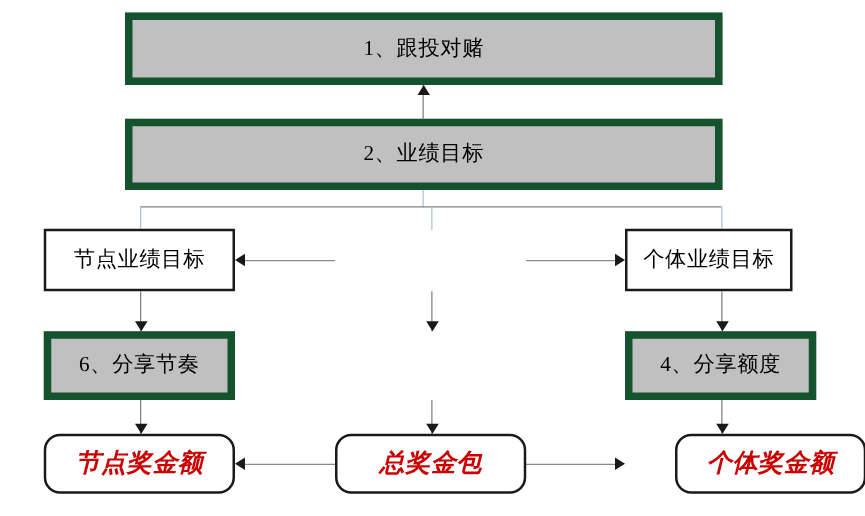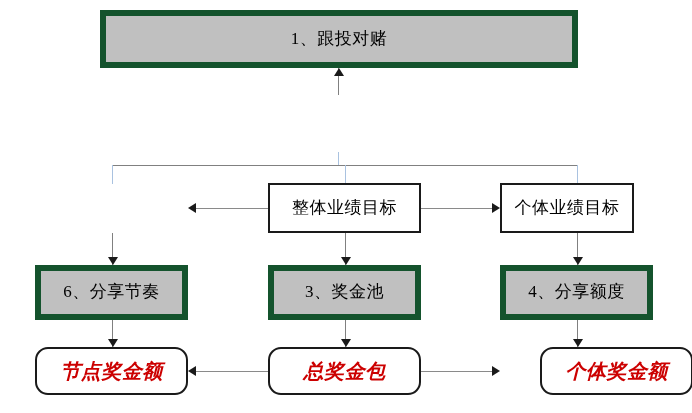--- a/index.html
+++ b/index.html
@@ -144,29 +144,29 @@
   <div class="arrow-down" style="left:573px; top:339px;"></div>
 
   <div class="hline thin-gray" style="left:190px; top:371px; width:78px;"></div>
   <div class="arrow-left" style="left:188px; top:366px;"></div>
 
   <div class="hline thin-gray" style="left:421px; top:371px; width:71px;"></div>
   <div class="arrow-right" style="left:492px; top:366px;"></div>
 
   <div class="box gray" style="left:100px; top:10px; width:478px; height:58px;">1、跟投对赌</div>
 
+  <div class="box gray" style="left:100px; top:95px; width:478px; height:57px;">2、业绩目标</div>
 
+  <div class="box white" style="left:35px; top:183px; width:153px; height:50px;">节点业绩目标</div>
 
-  <div class="box white" style="left:268px; top:183px; width:153px; height:50px;">整体业绩目标</div>
 
   <div class="box white" style="left:500px; top:183px; width:134px; height:50px;">个体业绩目标</div>
 
   <div class="box gray" style="left:35px; top:265px; width:153px; height:55px;">6、分享节奏</div>
 
-  <div class="box gray" style="left:268px; top:265px; width:153px; height:55px;">3、奖金池</div>
 
   <div class="box gray" style="left:500px; top:265px; width:153px; height:55px;">4、分享额度</div>
 
   <div class="box rounded" style="left:35px; top:347px; width:153px; height:48px;">节点奖金额</div>
 
   <div class="box rounded" style="left:268px; top:347px; width:153px; height:48px;">总奖金包</div>
 
   <div class="box rounded" style="left:500px; top:347px; width:153px; height:48px;margin-left:40px;">个体奖金额</div>
 
 </div>

